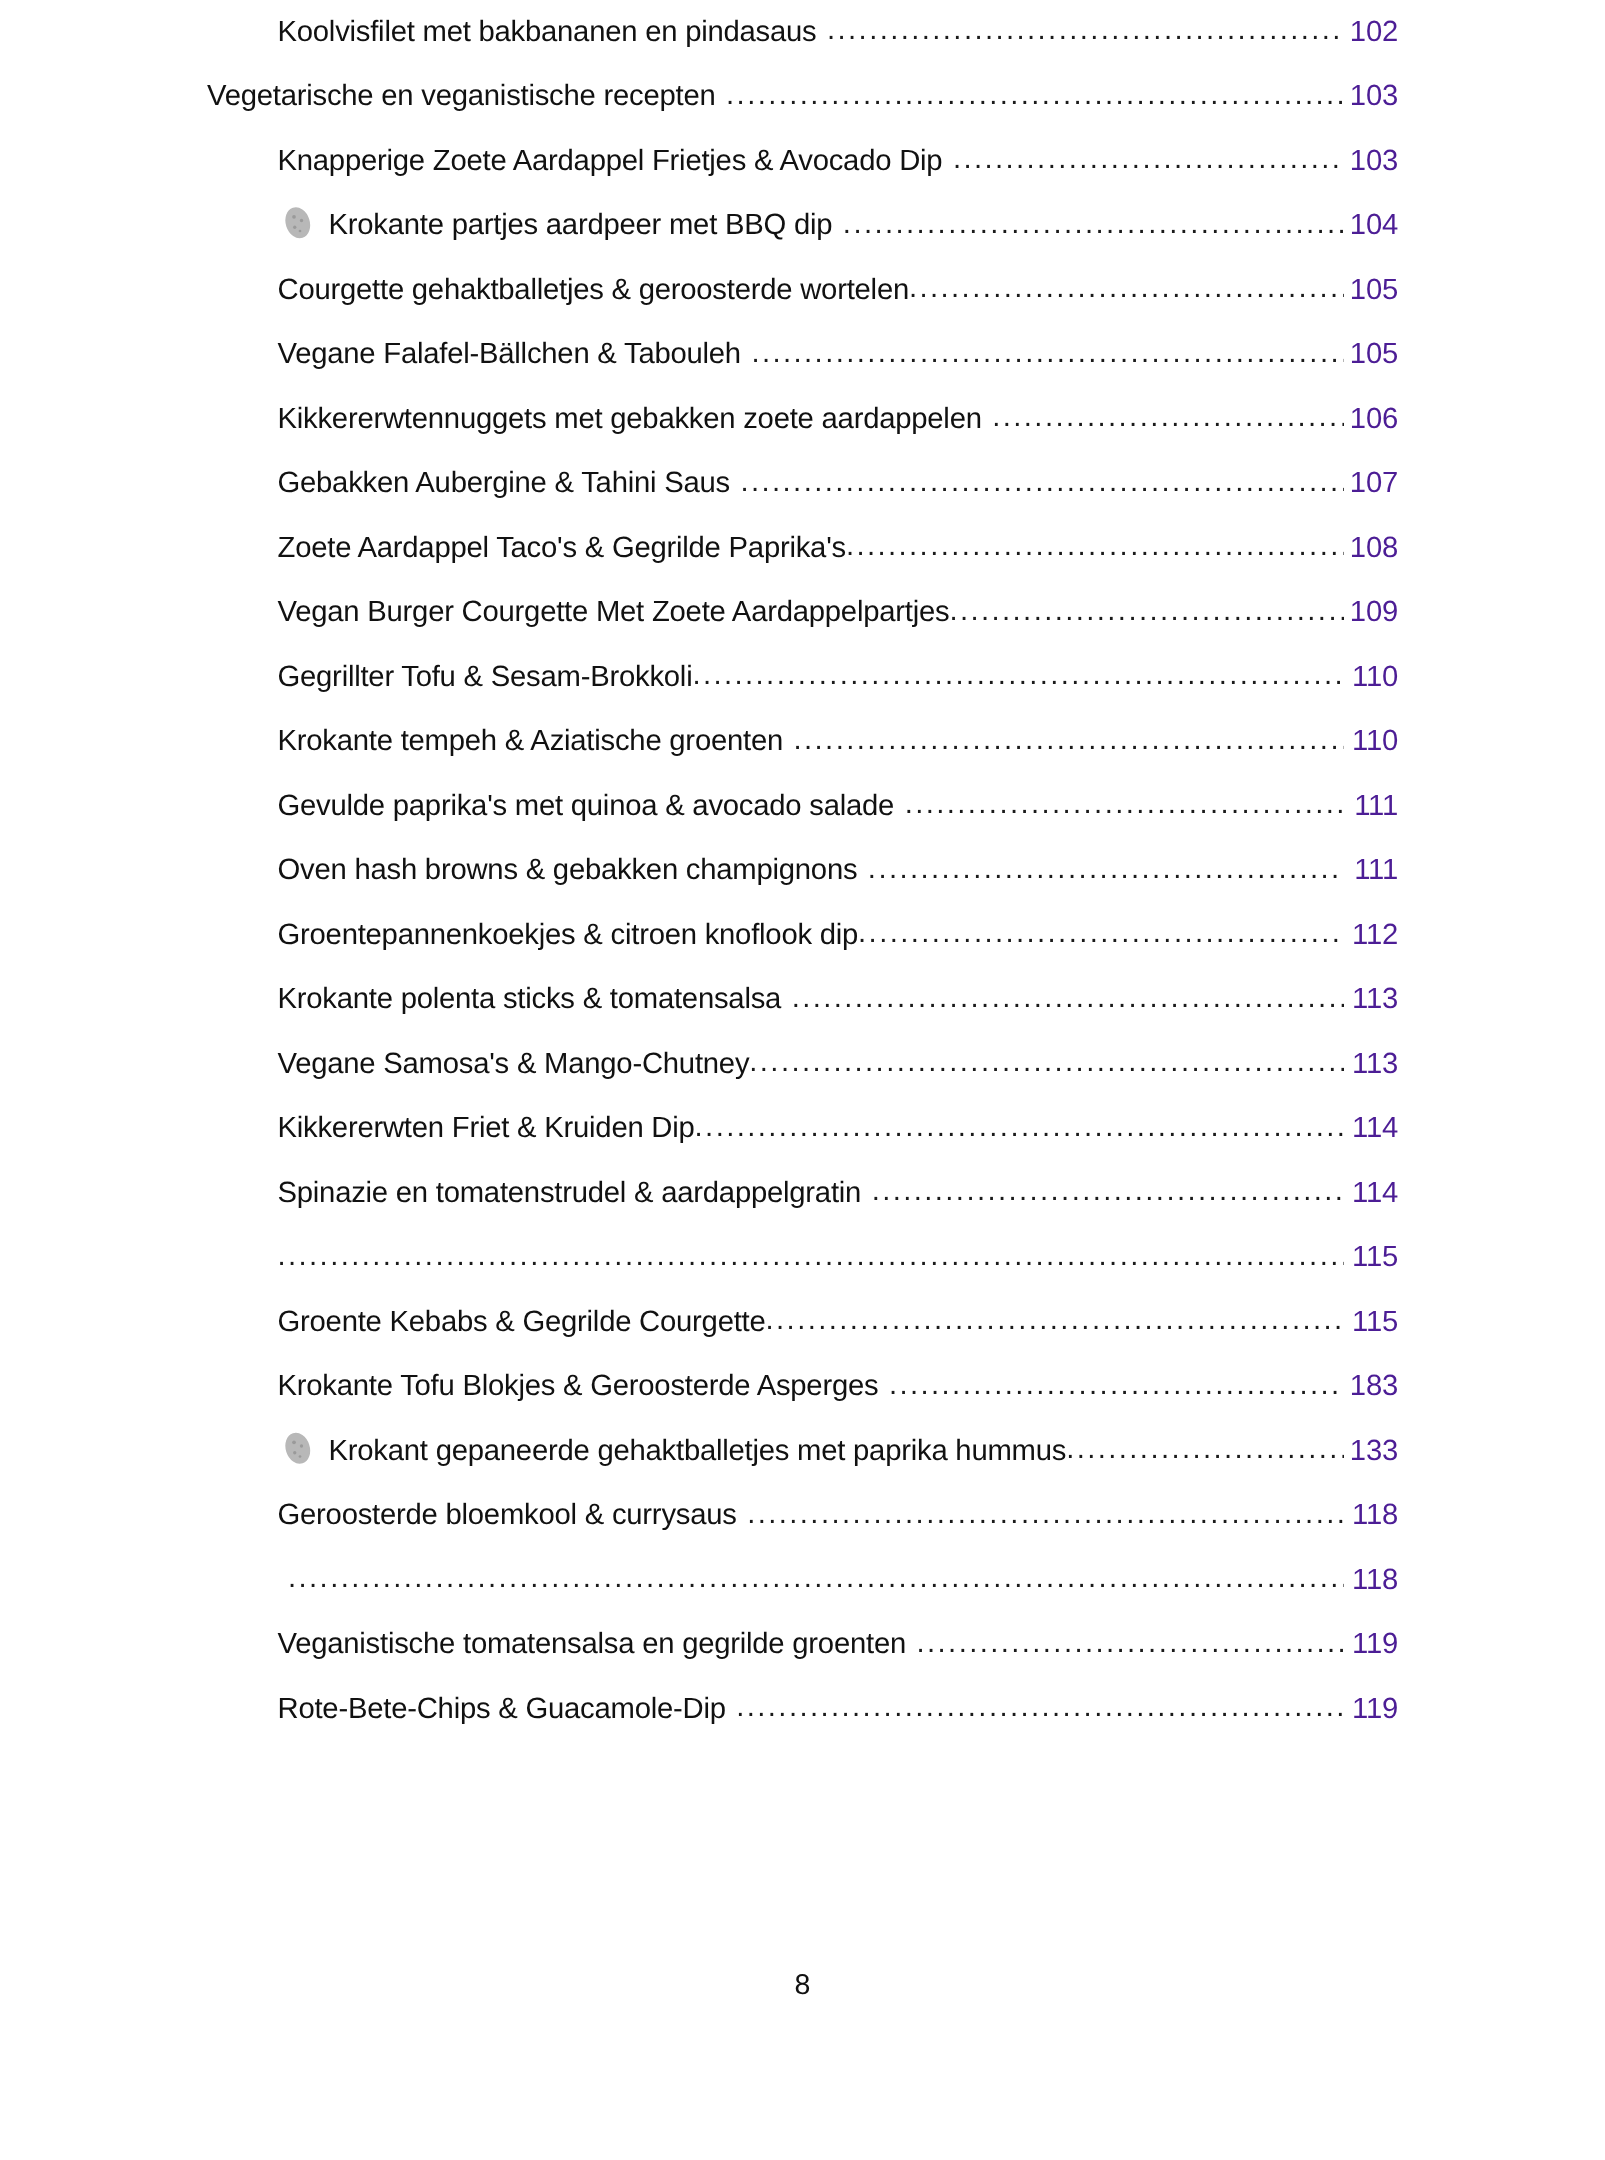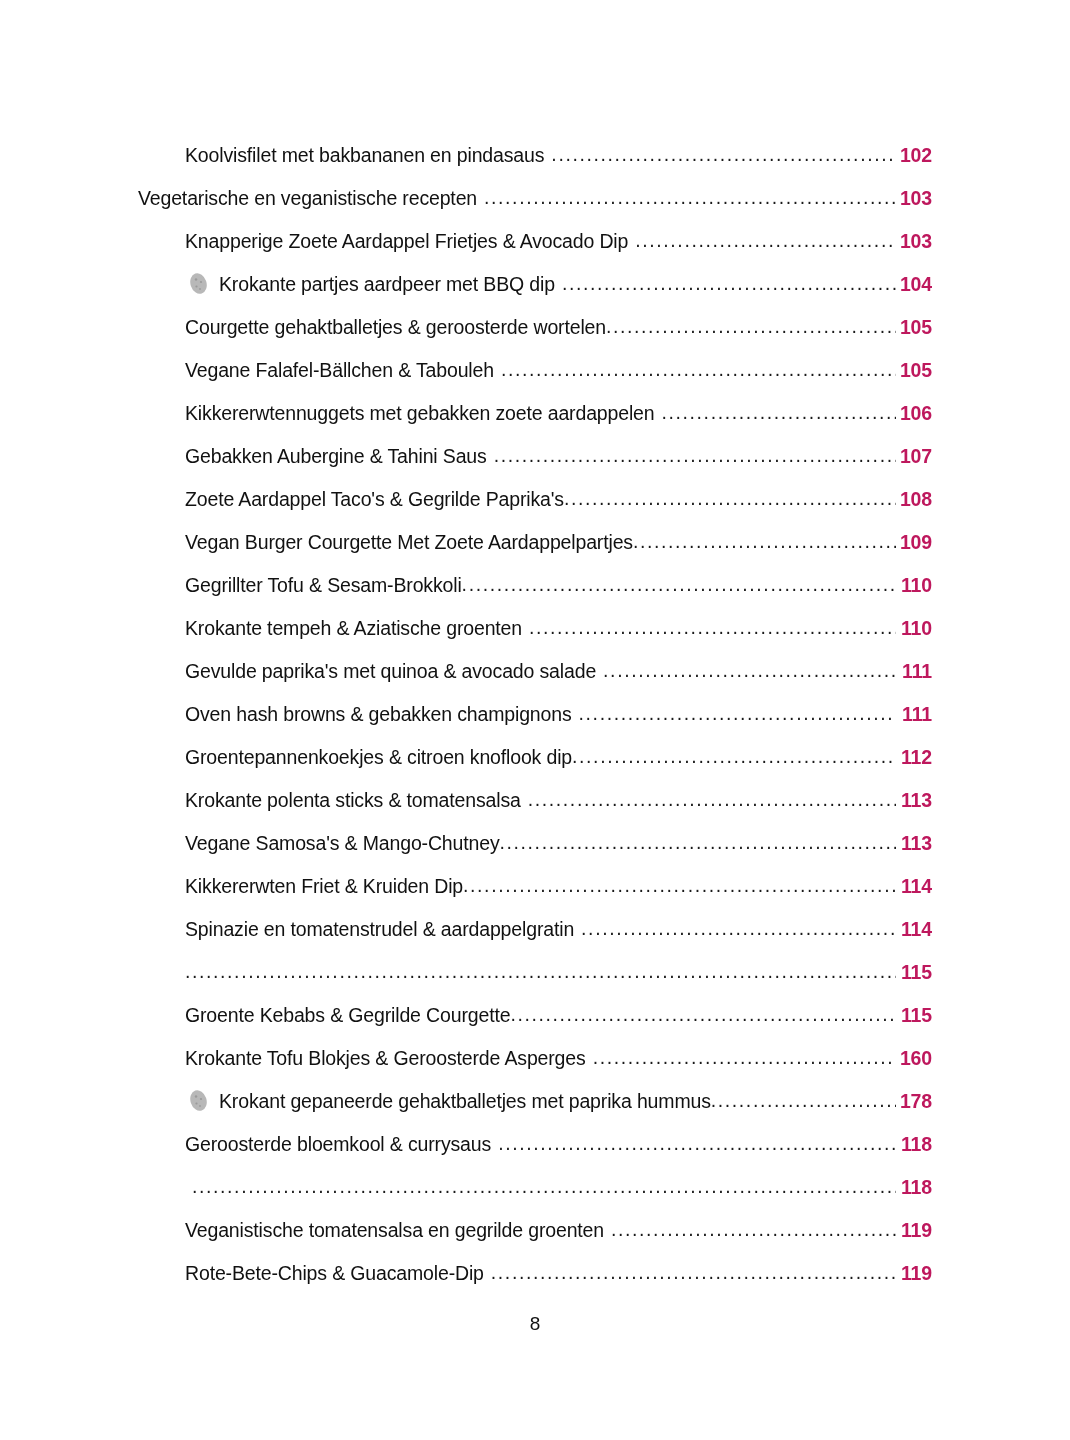--- a/index.html
+++ b/index.html
@@ -13,21 +13,20 @@
     font-family: "Liberation Sans", "DejaVu Sans", sans-serif;
     color: #111111;
     position: relative;
     overflow: hidden;
   }
   .page {
     width: 1070px;
     height: 1440px;
     background: #ffffff;
     box-sizing: border-box;
-    padding-top: 134px;
     position: relative;
   }
   .toc {
     width: 794px;
     margin: 0 auto;
     padding: 0;
     list-style: none;
   }
   .toc-entry {
     display: flex;
@@ -68,22 +67,21 @@
     top: -1px;
     color: #1a1a1a;
     letter-spacing: 1.6px;
     font-size: 19.5px;
   }
   .entry-page {
     flex: 0 0 auto;
     text-align: right;
     min-width: 36px;
     font-size: 19.5px;
-    color: #be185d;
-    font-weight: bold;
+    color: #4c1d95;
   }
   .footer-page {
     position: absolute;
     left: 0;
     right: 0;
     top: 1313px;
     text-align: center;
     font-size: 19px;
     color: #111111;
   }
@@ -202,35 +200,35 @@
         <span class="entry-page">115</span>
       </li>
       <li class="toc-entry lvl1">
         <span class="entry-title">Groente Kebabs &amp; Gegrilde Courgette</span>
         <span class="leader">........................................................................................................................................................................................................</span>
         <span class="entry-page">115</span>
       </li>
       <li class="toc-entry lvl1">
         <span class="entry-title">Krokante Tofu Blokjes &amp; Geroosterde Asperges</span>
         <span class="leader">&nbsp;........................................................................................................................................................................................................</span>
-        <span class="entry-page">160</span>
+        <span class="entry-page">183</span>
       </li>
       <li class="toc-entry lvl1icon">
         <span class="potato-icon">
           <svg viewBox="0 0 19 23" width="19" height="23" aria-hidden="true">
             <ellipse cx="9.5" cy="11.5" rx="8" ry="10.5" fill="#b8b8b8" transform="rotate(-18 9.5 11.5)"></ellipse>
             <circle cx="7" cy="7.5" r="1.25" fill="#9a9a9a"></circle>
             <circle cx="12" cy="10" r="1.1" fill="#9a9a9a"></circle>
             <circle cx="7.5" cy="14.5" r="1.1" fill="#9a9a9a"></circle>
             <circle cx="11" cy="17" r="0.9" fill="#9a9a9a"></circle>
           </svg>
         </span>
         <span class="entry-title">Krokant gepaneerde gehaktballetjes met paprika hummus</span>
         <span class="leader">........................................................................................................................................................................................................</span>
-        <span class="entry-page">178</span>
+        <span class="entry-page">133</span>
       </li>
       <li class="toc-entry lvl1">
         <span class="entry-title">Geroosterde bloemkool &amp; currysaus</span>
         <span class="leader">&nbsp;........................................................................................................................................................................................................</span>
         <span class="entry-page">118</span>
       </li>
       <li class="toc-entry lvl1">
         <span class="leader">&nbsp;........................................................................................................................................................................................................</span>
         <span class="entry-page">118</span>
       </li>

